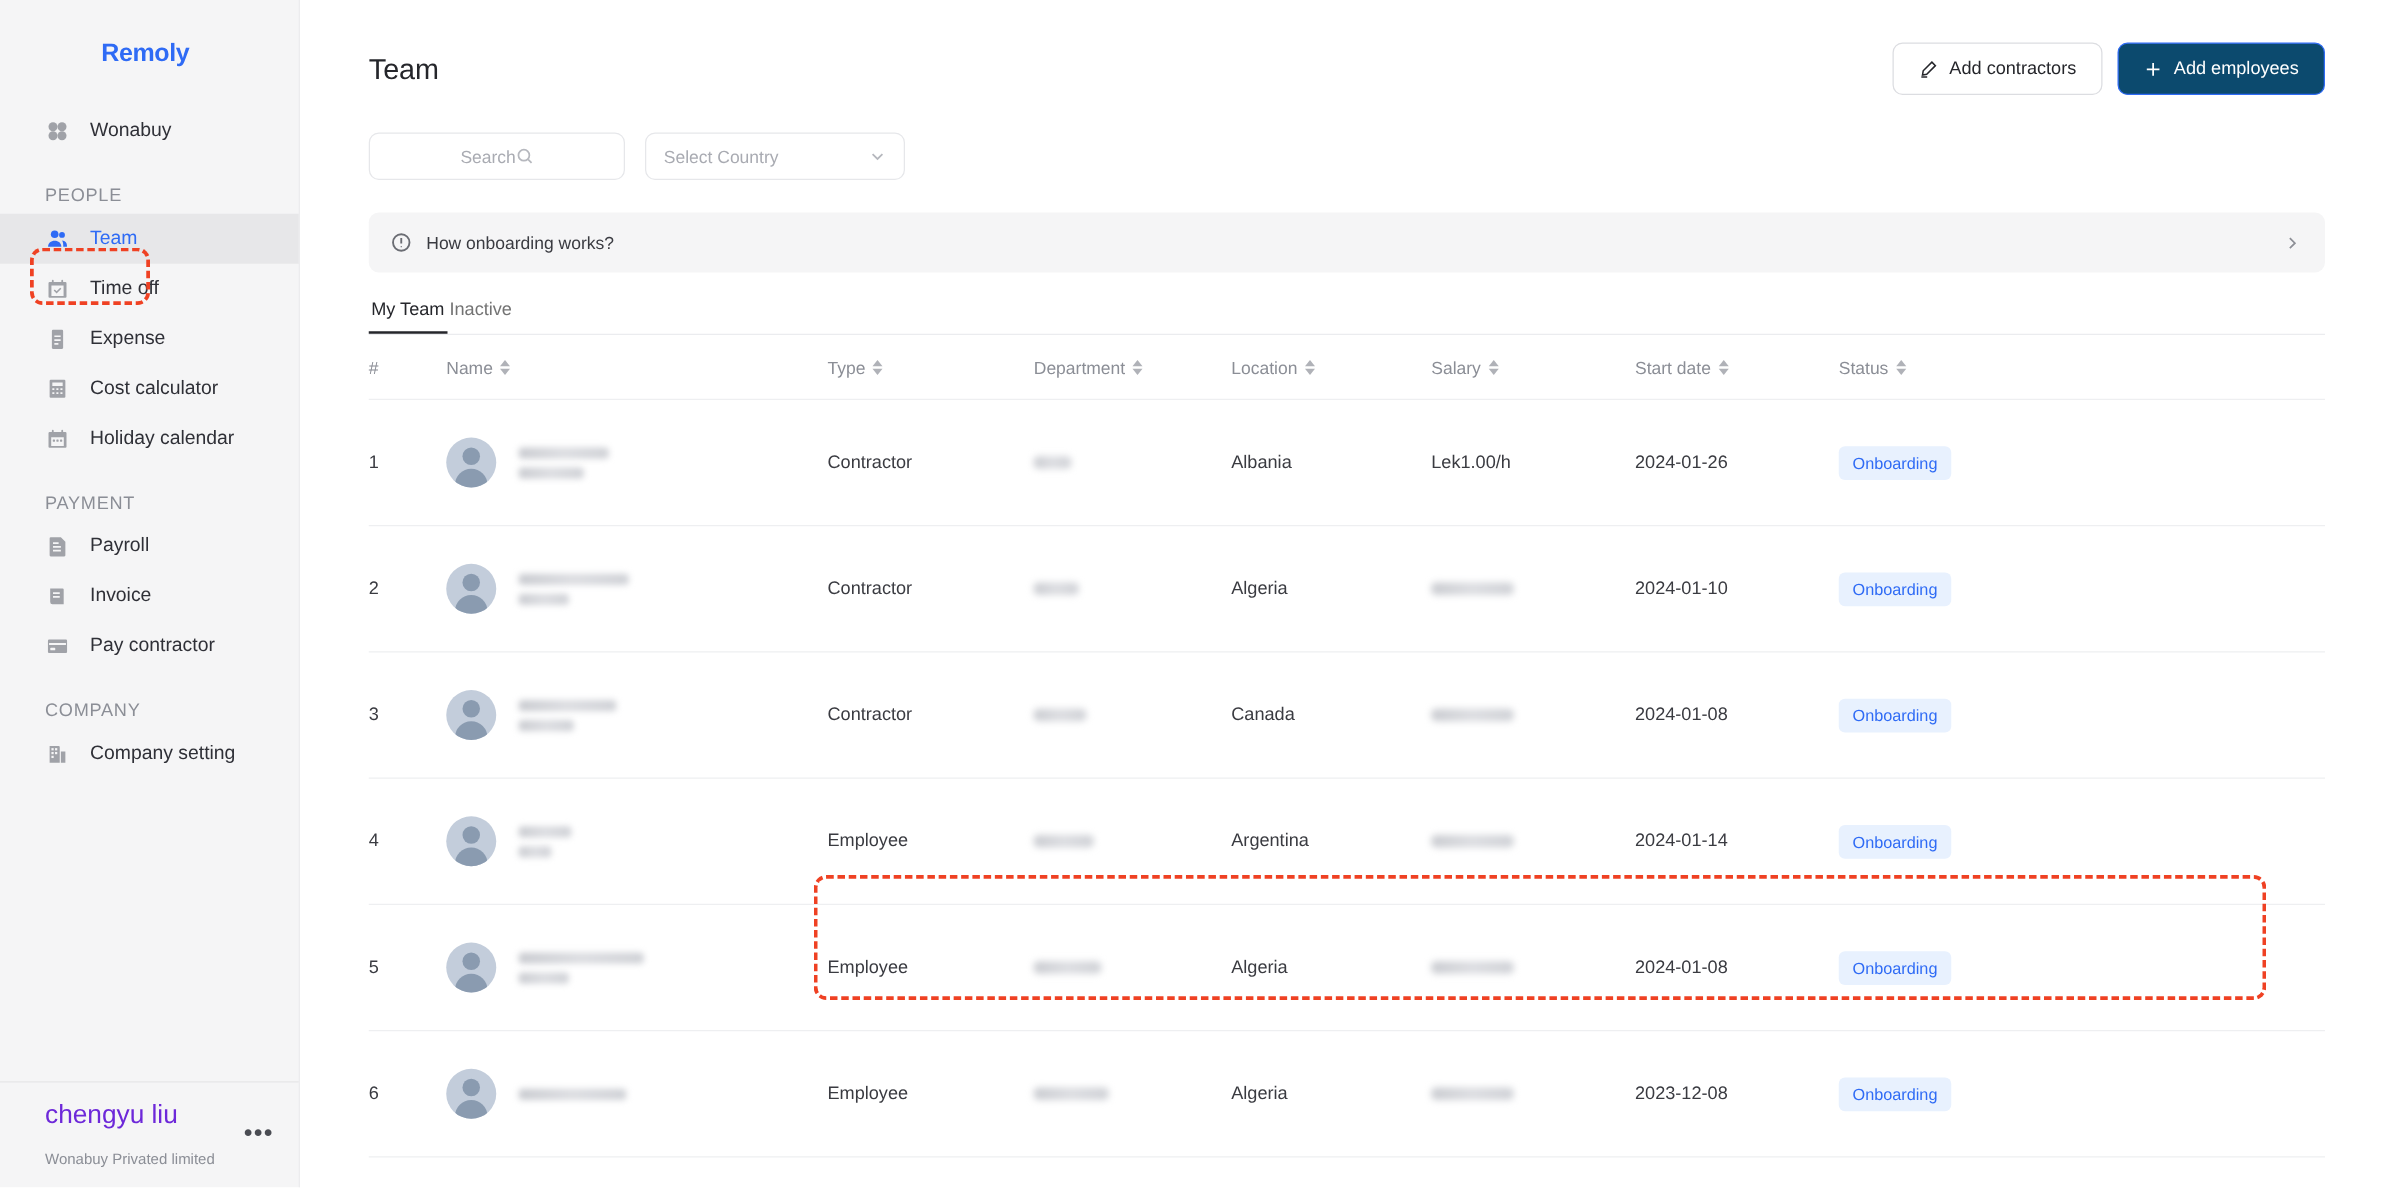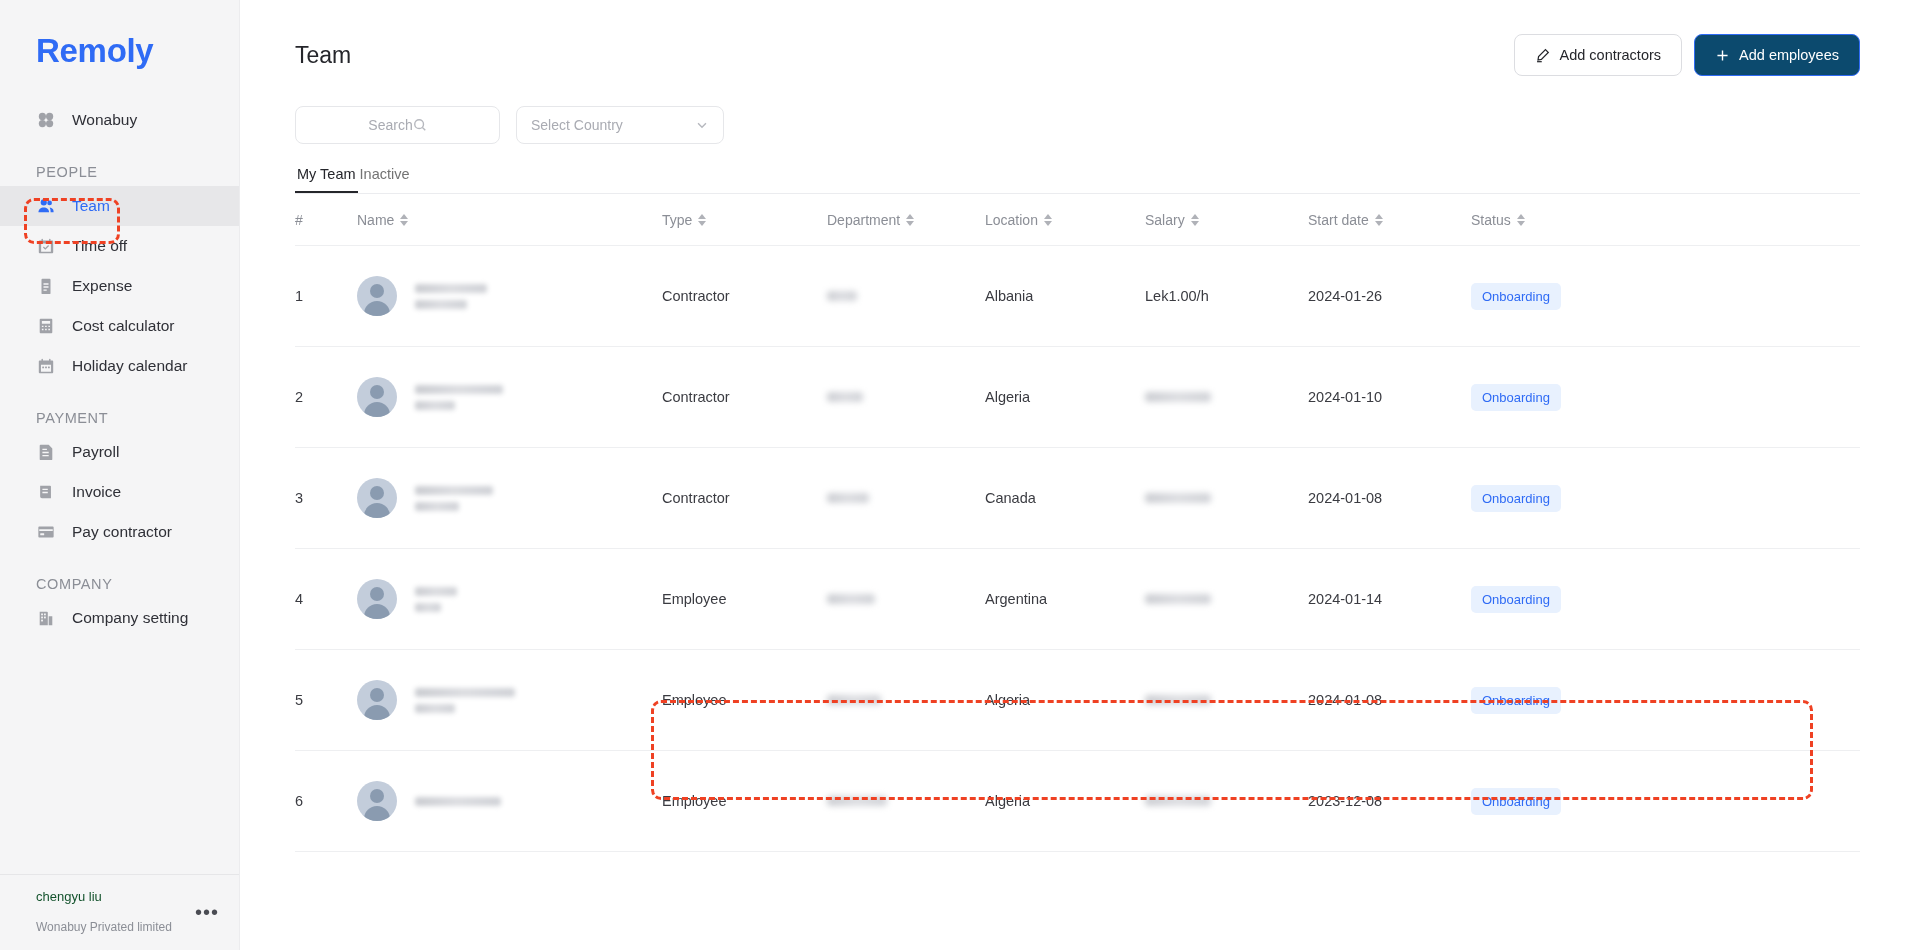--- a/index.html
+++ b/index.html
@@ -12,22 +12,22 @@
   .app { display: flex; width: 1920px; height: 950px; position: relative; }
 
   
   .sidebar {
     width: 240px; height: 950px;
     background: #f5f5f6;
     border-right: 1px solid #ececee;
     position: relative; flex: 0 0 240px;
   }
   .brand {
-    font-size: 33px; font-weight: bold; color: #2f6bf5;
-    padding: 32px 0 0 36px; letter-spacing: -0.3px;
+    font-size: 20px; font-weight: bold; color: #2f6bf5;
+    padding: 32px 0 0 56px; letter-spacing: -0.3px; margin-left: 25px;
   }
   .nav { margin-top: 30px; }
   .nav-section-label {
     font-size: 14.5px; color: #8b8e96; letter-spacing: 0.6px;
     padding: 0 0 6px 36px; margin-top: 24px;
   }
   .nav-item {
     display: flex; align-items: center; gap: 16px;
     height: 40px; padding-left: 36px; cursor: pointer;
     color: #2f3037; font-size: 15.5px;
@@ -37,21 +37,21 @@
   .nav-icon { width: 20px; height: 20px; display:flex; align-items:center; justify-content:center; }
   .nav-icon svg { width: 18px; height: 18px; fill: #a0a2a8; }
   .nav-item.active .nav-label { color: #2f6bf5; }
 
   .sidebar-footer {
     position: absolute; bottom: 0; left: 0; right: 0;
     border-top: 1px solid #e6e6e8;
     padding: 14px 20px 16px 36px;
     display: flex; align-items: center; justify-content: space-between;
   }
-  .user-name { font-size: 13px; color: #14532d; }
+  .user-name { font-size: 21px; color: #6d28d9; }
   .user-company { font-size: 12px; color: #8b8e96; margin-top: 16px; }
   .more-dots { font-size: 20px; color: #4a4c53; letter-spacing: 1px; cursor: pointer; line-height: 10px; }
 
   
   .main { flex: 1; position: relative; background: #fff; overflow: hidden; }
   .topbar {
     display: flex; align-items: center; justify-content: space-between;
     padding: 34px 60px 0 55px;
   }
   .page-title { font-size: 23px; color: #25262b; }
@@ -322,20 +322,33 @@
           </svg>
       </div>
       <div class="field country">
         <span>Select Country</span>
         <svg viewBox="0 0 16 16">
             <path d="M3.5 6l4.5 4.5L12.5 6"></path>
           </svg>
       </div>
     </div>
 
+    <div class="banner">
+      <div class="banner-left">
+        <svg class="info" viewBox="0 0 16 16">
+            <circle cx="8" cy="8" r="6.6"></circle>
+            <path d="M8 4.4v4.4"></path>
+            <circle cx="8" cy="11.3" r="0.55" fill="#6b6d74" stroke="none"></circle>
+          </svg>
+        <span class="banner-text">How onboarding works?</span>
+      </div>
+      <svg class="chev" viewBox="0 0 16 16">
+          <path d="M6 3l5 5-5 5"></path>
+        </svg>
+    </div>
 
     <div class="tabs">
       <div class="tab active">My Team</div>
       <div class="tab">Inactive</div>
     </div>
 
     <div class="table">
       <div class="row head">
         <div class="c-num">
           <span>#</span>

